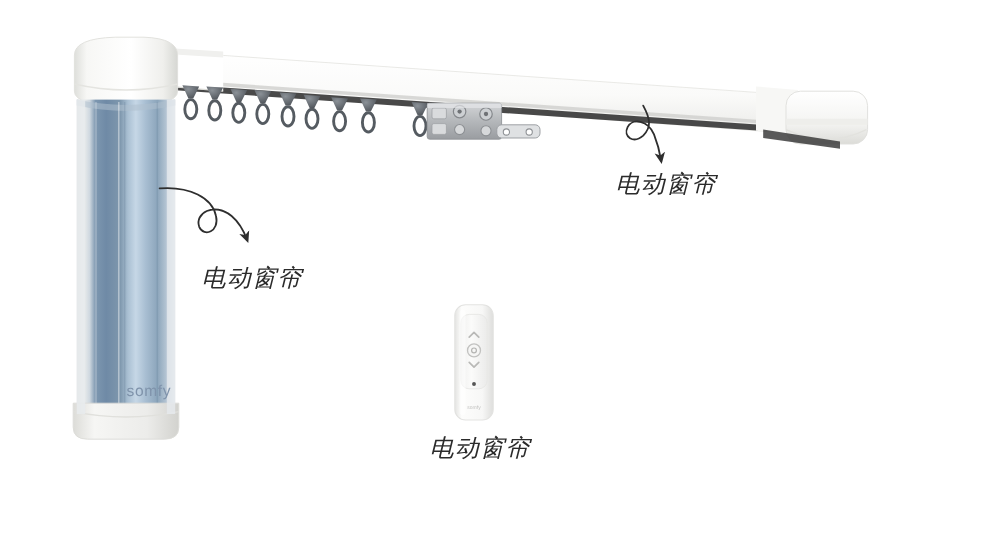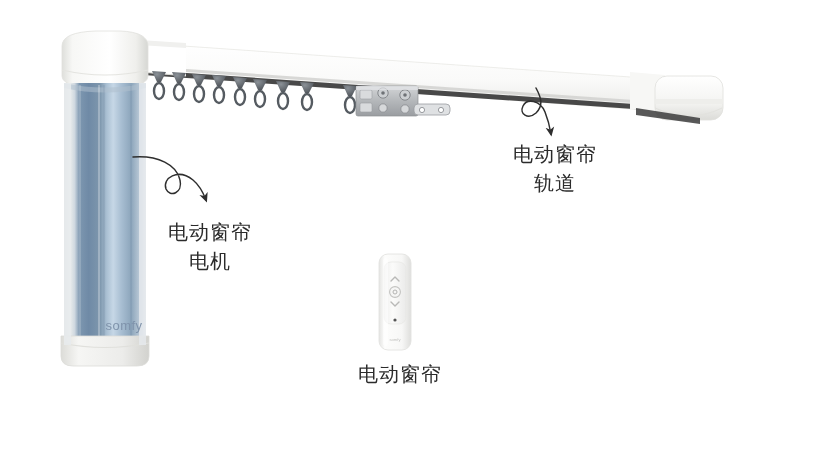--- a/index.html
+++ b/index.html
@@ -22,21 +22,21 @@
   .label {
     position: absolute;
     text-align: center;
     color: #2b2b2b;
     font-size: 20px;
     line-height: 1.45;
     letter-spacing: 1px;
     white-space: nowrap;
     font-family: "Liberation Sans", sans-serif;
   }
-  .label .ln { display: block; }
+  .label .ln { display: block; font-style: italic; }
 
   #label-motor   { left: 150px; top: 218px; width: 120px; }
   #label-track   { left: 490px; top: 140px; width: 130px; }
   #label-remote  { left: 340px; top: 360px; width: 120px; }
 
   
   #art { position: absolute; left: 0; top: 0; }
 </style>
 </head>
 <body>
@@ -248,25 +248,23 @@
       <text x="395" y="341" font-size="4.2" text-anchor="middle" fill="#c3c3c1" font-family="Liberation Sans, sans-serif">somfy</text>
 
       <rect x="383" y="258" width="5" height="88" rx="3" fill="#ffffff" opacity="0.55"></rect>
     </g>
 
     <text x="124" y="330" font-size="13" text-anchor="middle" fill="#7f93ab" font-family="Liberation Sans, sans-serif" letter-spacing="0.5">somfy</text>
   </svg>
 
   <div class="label" id="label-motor">
     <span class="ln">电动窗帘</span>
-    <span class="ln">电机</span>
   </div>
 
   <div class="label" id="label-track">
     <span class="ln">电动窗帘</span>
-    <span class="ln">轨道</span>
   </div>
 
   <div class="label" id="label-remote">
     <span class="ln">电动窗帘</span>
   </div>
 
 </div>
 
 </body></html>

